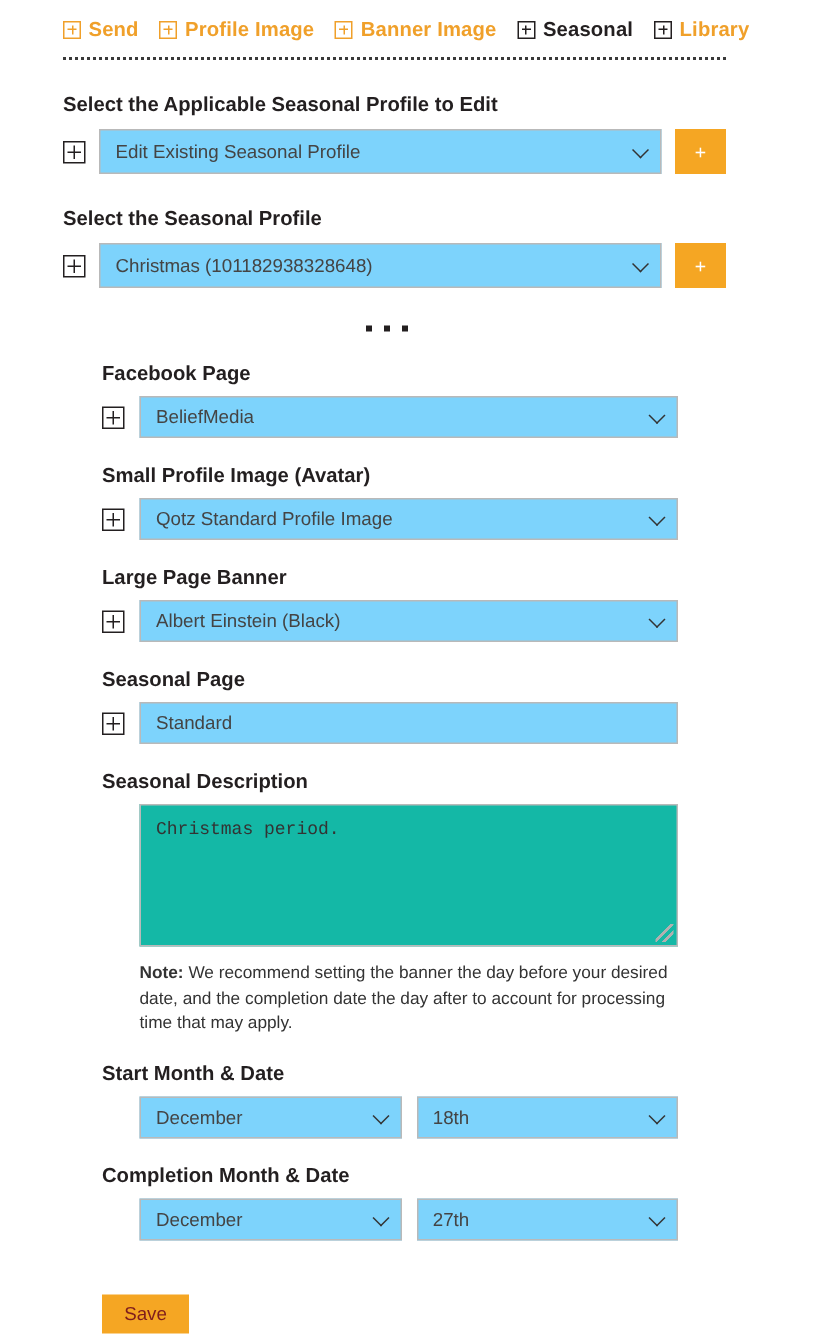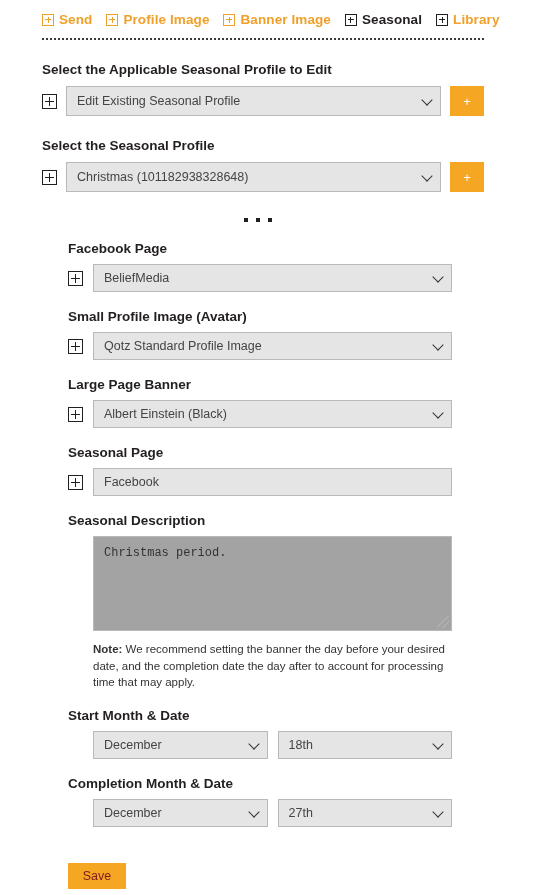--- a/index.html
+++ b/index.html
@@ -79,21 +79,21 @@
   .row {
     display: flex;
     align-items: center;
     gap: 9px;
   }
   .field {
     position: relative;
     flex: 1 1 auto;
     height: 28px;
     border: 1px solid #b9b9b9;
-    background: #e5e5e5;
+    background: #7dd3fc;
     display: flex;
     align-items: center;
     padding: 0 26px 0 10px;
     font-size: 12.5px;
     color: #444444;
     white-space: nowrap;
     overflow: hidden;
   }
   .field.tall { height: 30px; }
   .caret {
@@ -138,21 +138,21 @@
 
   
   .inner { padding: 0 64px 0 68px; }
   .inner .lbl-h { margin: 17px 0 8px 0; }
   .inner .row { gap: 10px; }
 
   .textarea {
     margin-left: 25px;
     height: 95px;
     border: 1px solid #b9b9b9;
-    background: #a3a3a3;
+    background: #14b8a6;
     font-family: "Liberation Mono", monospace;
     font-size: 12px;
     color: #333;
     padding: 9px 10px;
     position: relative;
     white-space: pre-wrap;
     overflow: hidden;
   }
   .grip {
     position: absolute;
@@ -285,21 +285,21 @@
       <div class="field">
         <span>Albert Einstein (Black)</span>
         <span class="caret"></span>
       </div>
     </div>
 
     <div class="lbl-h">Seasonal Page</div>
     <div class="row">
       <span class="pbox lg"></span>
       <div class="field">
-        <span>Facebook</span>
+        <span>Standard</span>
       </div>
     </div>
 
     <div class="lbl-h">Seasonal Description</div>
     <div class="textarea"><span>Christmas period.</span><span class="grip"></span></div>
 
     <div class="note"><b>Note:</b><span> We recommend setting the banner the day before your desired date, and the completion date the day after to account for processing time that may apply.</span></div>
 
     <div class="lbl-h">Start Month &amp; Date</div>
     <div class="daterow">

